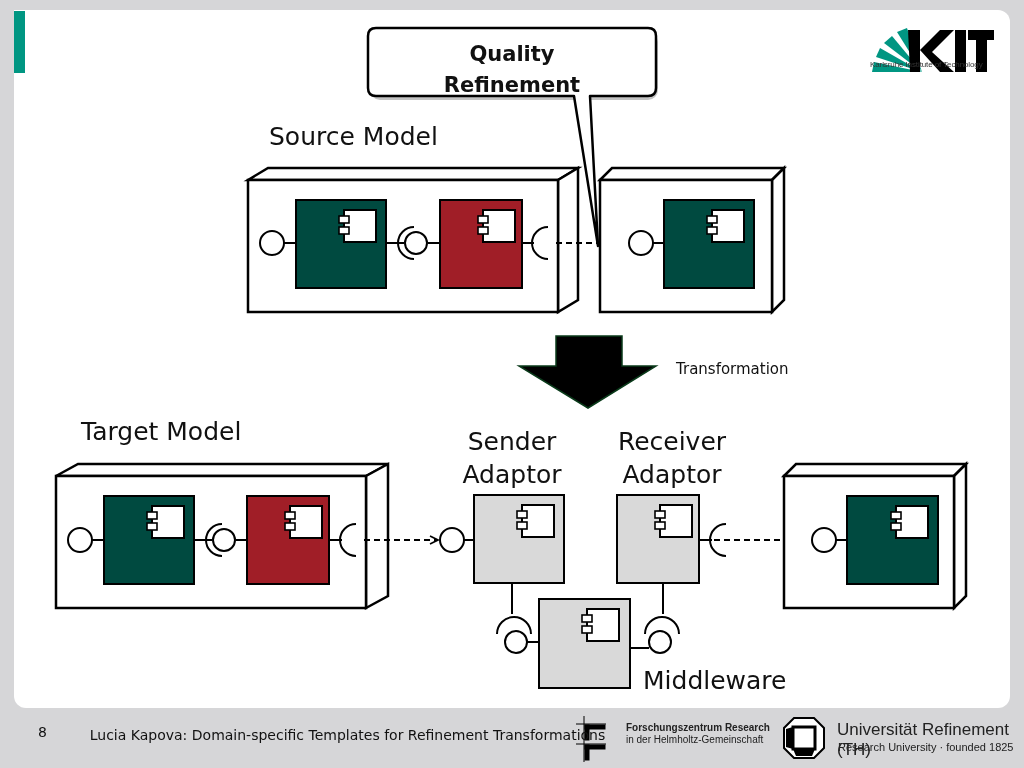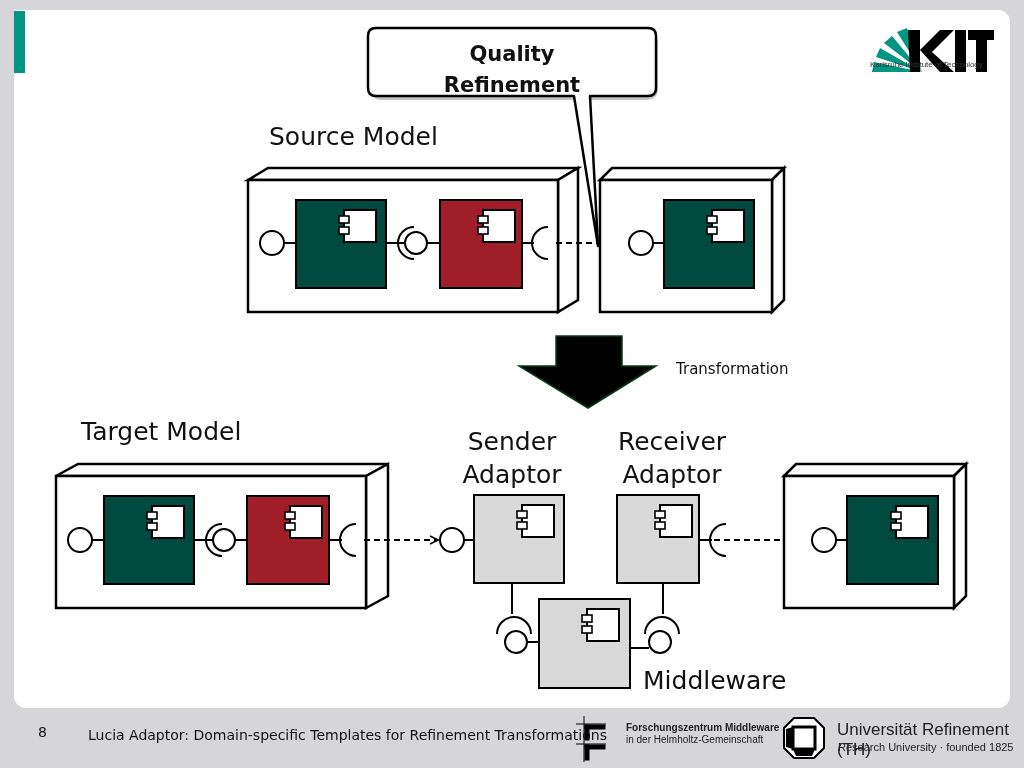--- a/index.html
+++ b/index.html
@@ -221,20 +221,20 @@
     <path d="M794,718 L814,718 L824,728 L824,748 L814,758 L794,758 L784,748 L784,728 Z" fill="#fff" stroke="#000" stroke-width="2"></path>
     <rect x="793" y="727" width="22" height="22" fill="#fff" stroke="#000" stroke-width="3"></rect>
     <path d="M786,729 L793,727 L793,749 L786,747 Z" fill="#000"></path>
     <path d="M793,749 L815,749 L812,756 L796,756 Z" fill="#000"></path>
   </g>
 </svg>
 
 <div class="kit-tag">Karlsruhe Institute of Technology</div>
 
 <div id="footer-num">8</div>
-<div id="footer-title">Lucia Adaptor: Domain-specific Templates for Refinement Transformations</div>
+<div id="footer-title">Lucia Kapova: Domain-specific Templates for Refinement Transformations</div>
 
 <div class="fz-text">
-  <b>Forschungszentrum Middleware</b><br>
+  <b>Forschungszentrum Research</b><br>
   <span>in der Helmholtz-Gemeinschaft</span>
 </div>
 <div class="uni-text1">Universität Refinement (TH)</div>
 <div class="uni-text2">Research University · founded 1825</div>
 
 </body></html>

